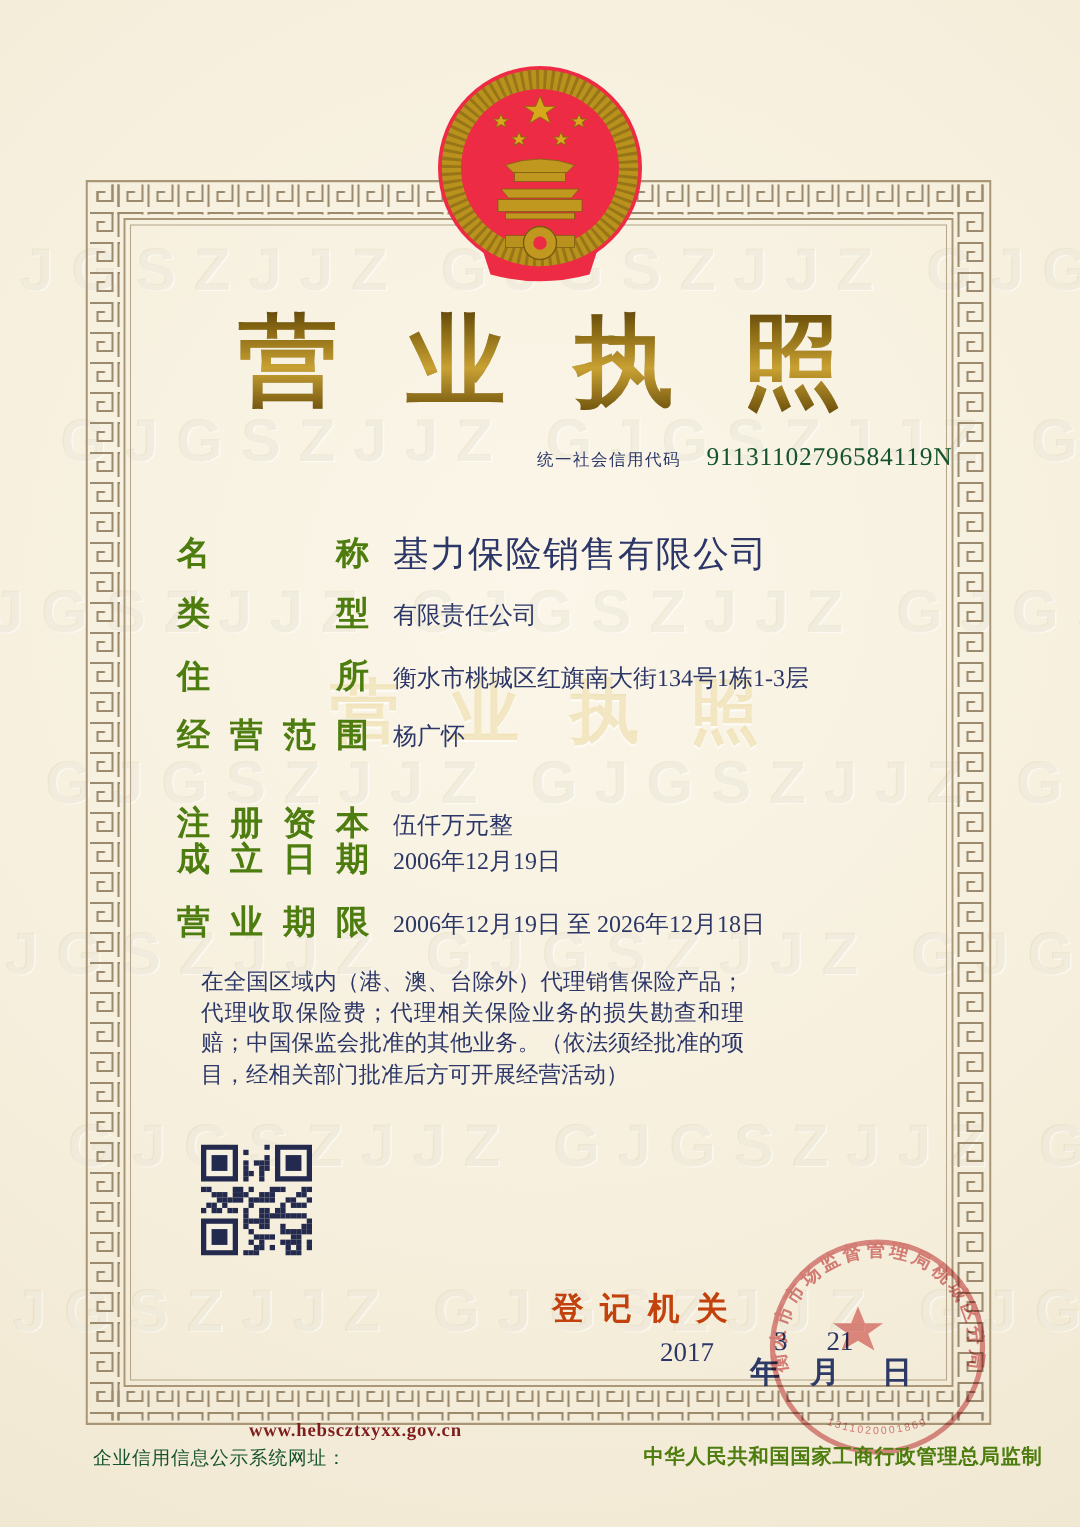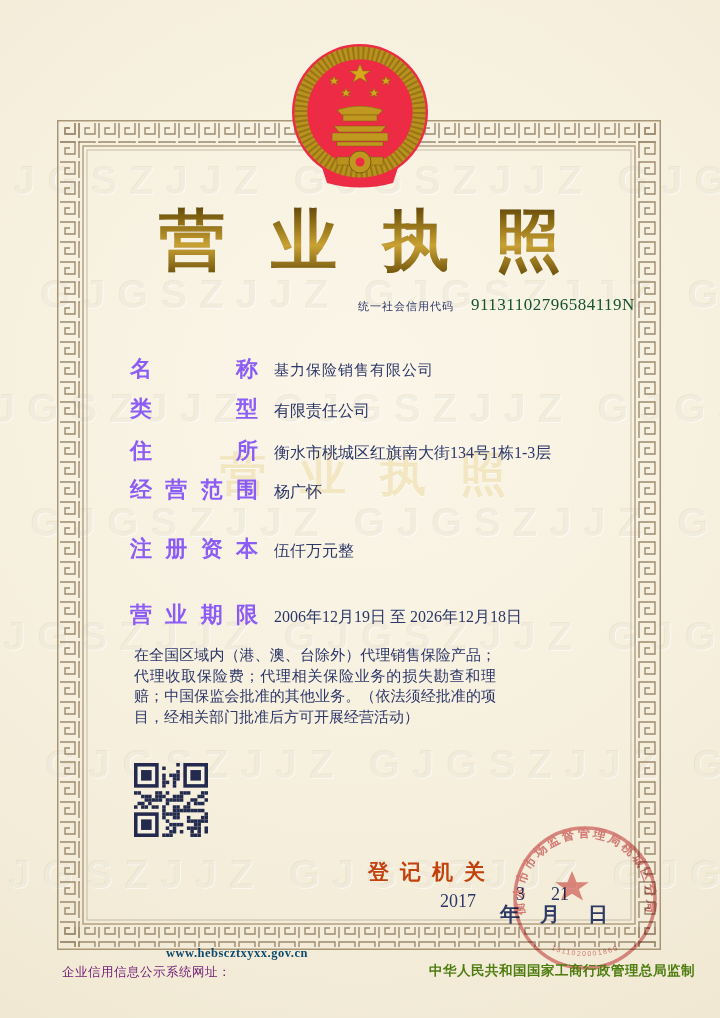--- a/index.html
+++ b/index.html
@@ -43,51 +43,50 @@
   .credit-line{position:absolute;left:358px;top:295px;display:flex;align-items:baseline;gap:17px;}
   .credit-label{
     font-family:"Liberation Sans","DejaVu Sans",sans-serif;
     font-weight:400;font-size:11px;letter-spacing:1px;color:#2c3768;
   }
   .credit-code{font-size:17px;letter-spacing:0.5px;color:#14532d;}
   .field{position:absolute;left:118px;display:flex;align-items:flex-start;}
   .flabel{
     width:128px;flex:0 0 128px;
     font-family:"Liberation Sans","DejaVu Sans",sans-serif;
-    font-weight:600;font-size:22px;line-height:26px;color:#8b5cf6;
+    font-weight:600;font-size:22px;line-height:26px;color:#4d7c0f;
     text-align:justify;
-    margin-left:12px;
   }
   .flabel::after{content:"";display:inline-block;width:100%;}
   .fvalue{margin-left:16px;font-size:16px;line-height:24px;color:#2c3768;padding-top:3px;white-space:nowrap;}
-  .fvalue.big{font-size:15px;letter-spacing:1px;padding-top:2px;}
+  .fvalue.big{font-size:24px;letter-spacing:1px;padding-top:2px;}
   .fvalue.para{
     white-space:normal;width:362px;font-size:15px;line-height:20.5px;
     padding-top:2px;text-align:justify;
   }
   .qr{position:absolute;left:134px;top:763px;}
   .reg-label{
     position:absolute;left:368px;top:858px;
     font-family:"Liberation Sans","DejaVu Sans",sans-serif;
     font-weight:700;font-size:21px;letter-spacing:11px;color:#c2410c;white-space:nowrap;
   }
   .reg-num{position:absolute;font-size:18px;color:#2c3768;font-family:"Liberation Serif","DejaVu Serif",serif;}
   .reg-unit{
     position:absolute;top:901px;
     font-family:"Liberation Sans","DejaVu Sans",sans-serif;
     font-weight:700;font-size:20px;color:#2e3a66;
   }
   .seal{position:absolute;left:497px;top:810px;mix-blend-mode:multiply;opacity:0.92;}
   .url-line{
     position:absolute;left:166px;top:946px;
-    font-size:12.5px;font-weight:700;letter-spacing:0.5px;color:#0c4a6e;
+    font-size:12.5px;font-weight:700;letter-spacing:0.5px;color:#7f1d1d;
   }
   .footer-left{
     position:absolute;left:62px;top:964px;
-    font-size:12.5px;color:#701a75;letter-spacing:0.5px;
+    font-size:12.5px;color:#14532d;letter-spacing:0.5px;
   }
   .footer-right{
     position:absolute;left:429px;top:962px;
     font-size:13.5px;font-weight:700;color:#4d7c0f;letter-spacing:0.5px;
   }
 </style>
 </head>
 <body>
 
 <div class="bg-tint"></div>
@@ -166,20 +165,22 @@
 </div>
 <div class="field" style="top:477px">
   <span class="flabel">经营范围</span>
   <span class="fvalue">杨广怀</span>
 </div>
 <div class="field" style="top:536px">
   <span class="flabel">注册资本</span>
   <span class="fvalue">伍仟万元整</span>
 </div>
 <div class="field" style="top:560px">
+  <span class="flabel">成立日期</span>
+  <span class="fvalue">2006年12月19日</span>
 </div>
 <div class="field" style="top:602px">
   <span class="flabel">营业期限</span>
   <span class="fvalue">2006年12月19日 至 2026年12月18日</span>
 </div>
 <div class="field" style="top:643px">
   <span class="fvalue para">在全国区域内（港、澳、台除外）代理销售保险产品；代理收取保险费；代理相关保险业务的损失勘查和理赔；中国保监会批准的其他业务。（依法须经批准的项目，经相关部门批准后方可开展经营活动）</span>
 </div>
 
 <svg class="qr" width="74" height="74" id="qr">

